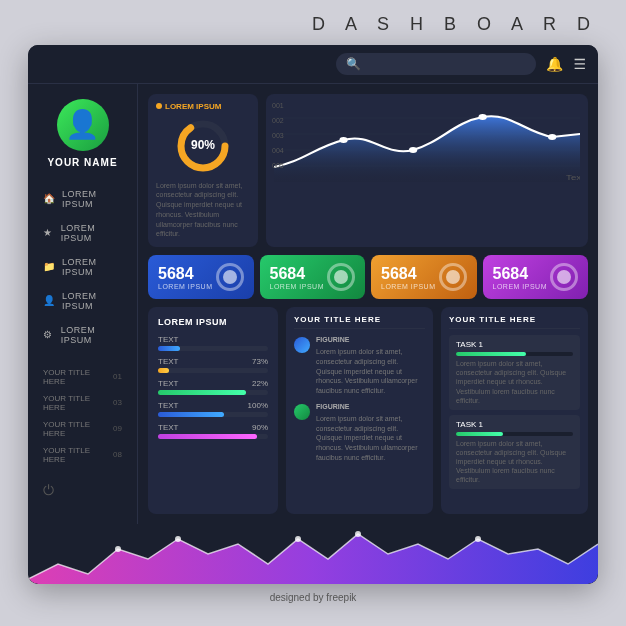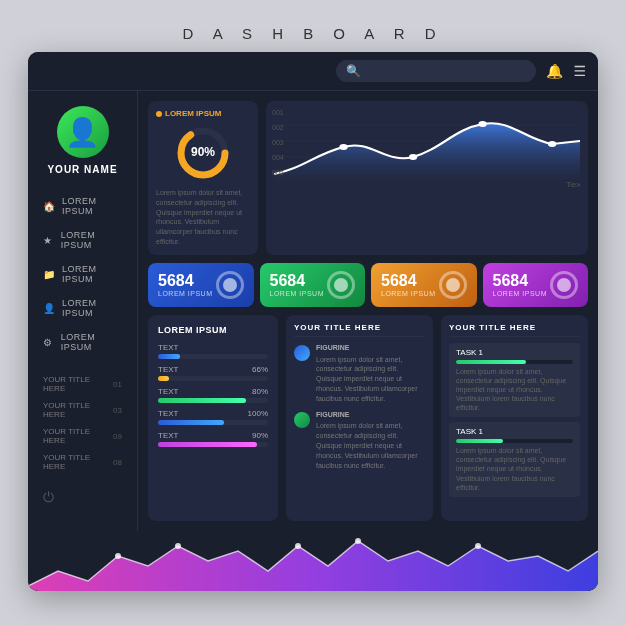--- a/index.html
+++ b/index.html
@@ -10,24 +10,24 @@
       justify-content: center;
       align-items: center;
       min-height: 626px;
       width: 626px;
     }
     .outer-wrapper {
       width: 570px;
       padding: 10px 0 20px 0;
     }
     .page-title {
-      text-align: center;
+      text-align: right;
       letter-spacing: 8px;
       color: #333;
-      font-size: 15px;
+      font-size: 18px;
       font-weight: 300;
       margin-bottom: 10px;
     }
     .dashboard-card {
       background: #1a1f2e;
       border-radius: 10px;
       overflow: hidden;
       box-shadow: 0 8px 30px rgba(0,0,0,0.3);
     }
     
@@ -437,30 +437,30 @@
               <div class="progress-item-label">
                 <span>TEXT</span>
               </div>
               <div class="progress-bar-bg">
                 <div class="progress-bar-fill bar-blue" style="width:20%"></div>
               </div>
             </div>
             <div class="progress-item">
               <div class="progress-item-label">
                 <span>TEXT</span>
-                <span>66%</span>
+                <span>73%</span>
               </div>
               <div class="progress-bar-bg">
                 <div class="progress-bar-fill bar-orange" style="width:10%"></div>
               </div>
             </div>
             <div class="progress-item">
               <div class="progress-item-label">
                 <span>TEXT</span>
-                <span>80%</span>
+                <span>22%</span>
               </div>
               <div class="progress-bar-bg">
                 <div class="progress-bar-fill bar-green" style="width:80%"></div>
               </div>
             </div>
             <div class="progress-item">
               <div class="progress-item-label">
                 <span>TEXT</span>
                 <span>100%</span>
               </div>
@@ -535,13 +535,14 @@
 
         <circle cx="90" cy="25" r="3" fill="white" opacity="0.8"></circle>
         <circle cx="150" cy="15" r="3" fill="white" opacity="0.8"></circle>
         <circle cx="270" cy="15" r="3" fill="white" opacity="0.8"></circle>
         <circle cx="330" cy="10" r="3" fill="white" opacity="0.8"></circle>
         <circle cx="450" cy="15" r="3" fill="white" opacity="0.8"></circle>
       </svg>
     </div>
   </div>
 
+  <div class="freepik-footer">designed by  freepik</div>
 </div>
 
 </body></html>

